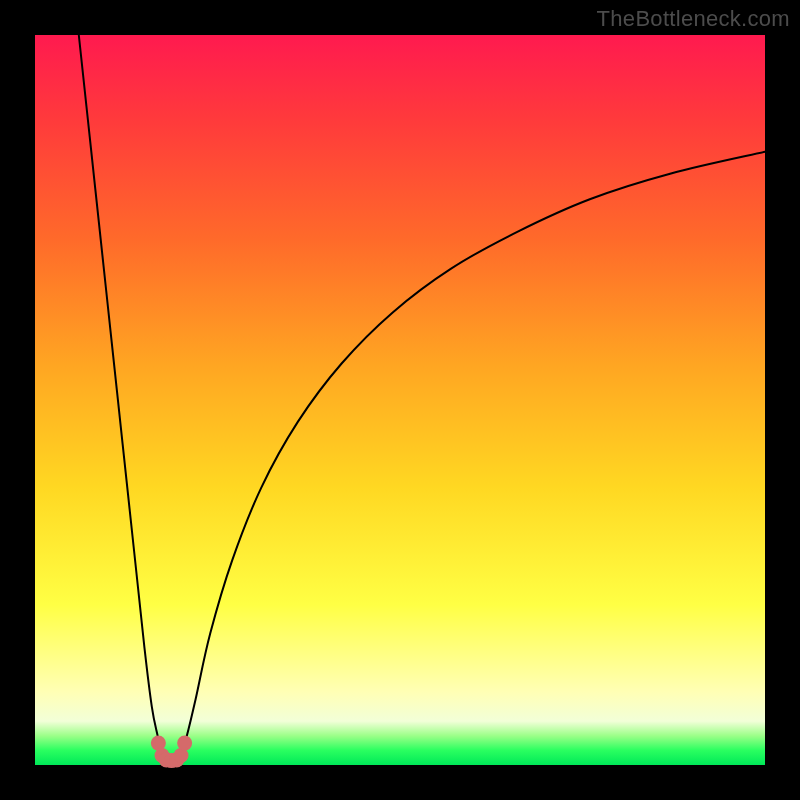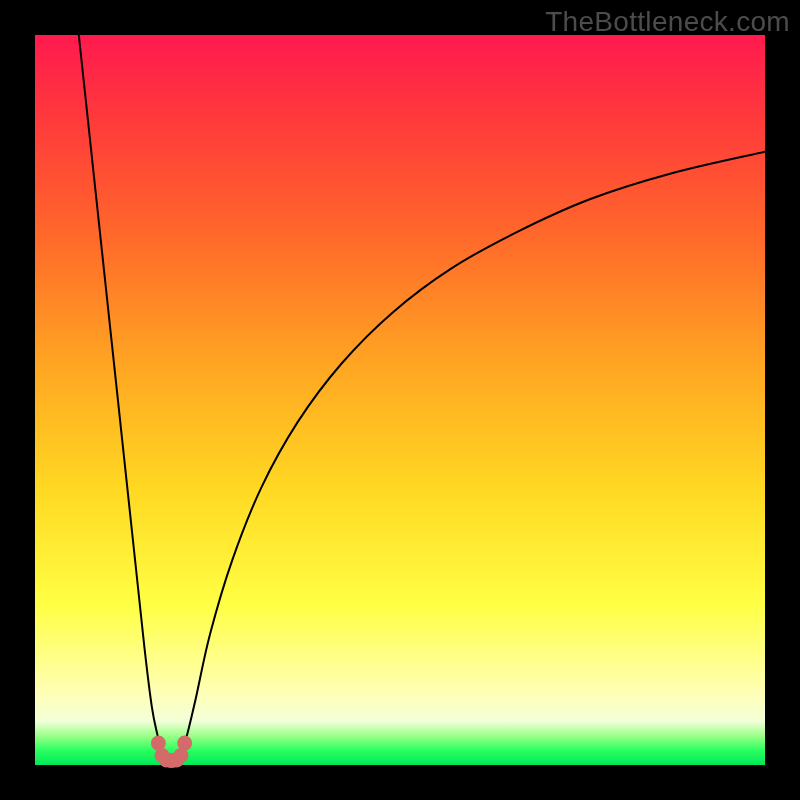--- a/index.html
+++ b/index.html
@@ -37,21 +37,21 @@
       #9bff88 96%,
       #2aff60 98%,
       #00e858 100%
     );
   }
   .watermark {
     position: absolute;
     top: 6px;
     right: 10px;
     color: #4c4c4c;
-    font-size: 28px;
+    font-size: 22px;
     letter-spacing: 0.3px;
     user-select: none;
   }
   svg.curve {
     position: absolute;
     left: 0;
     top: 0;
     width: 730px;
     height: 730px;
     overflow: visible;

